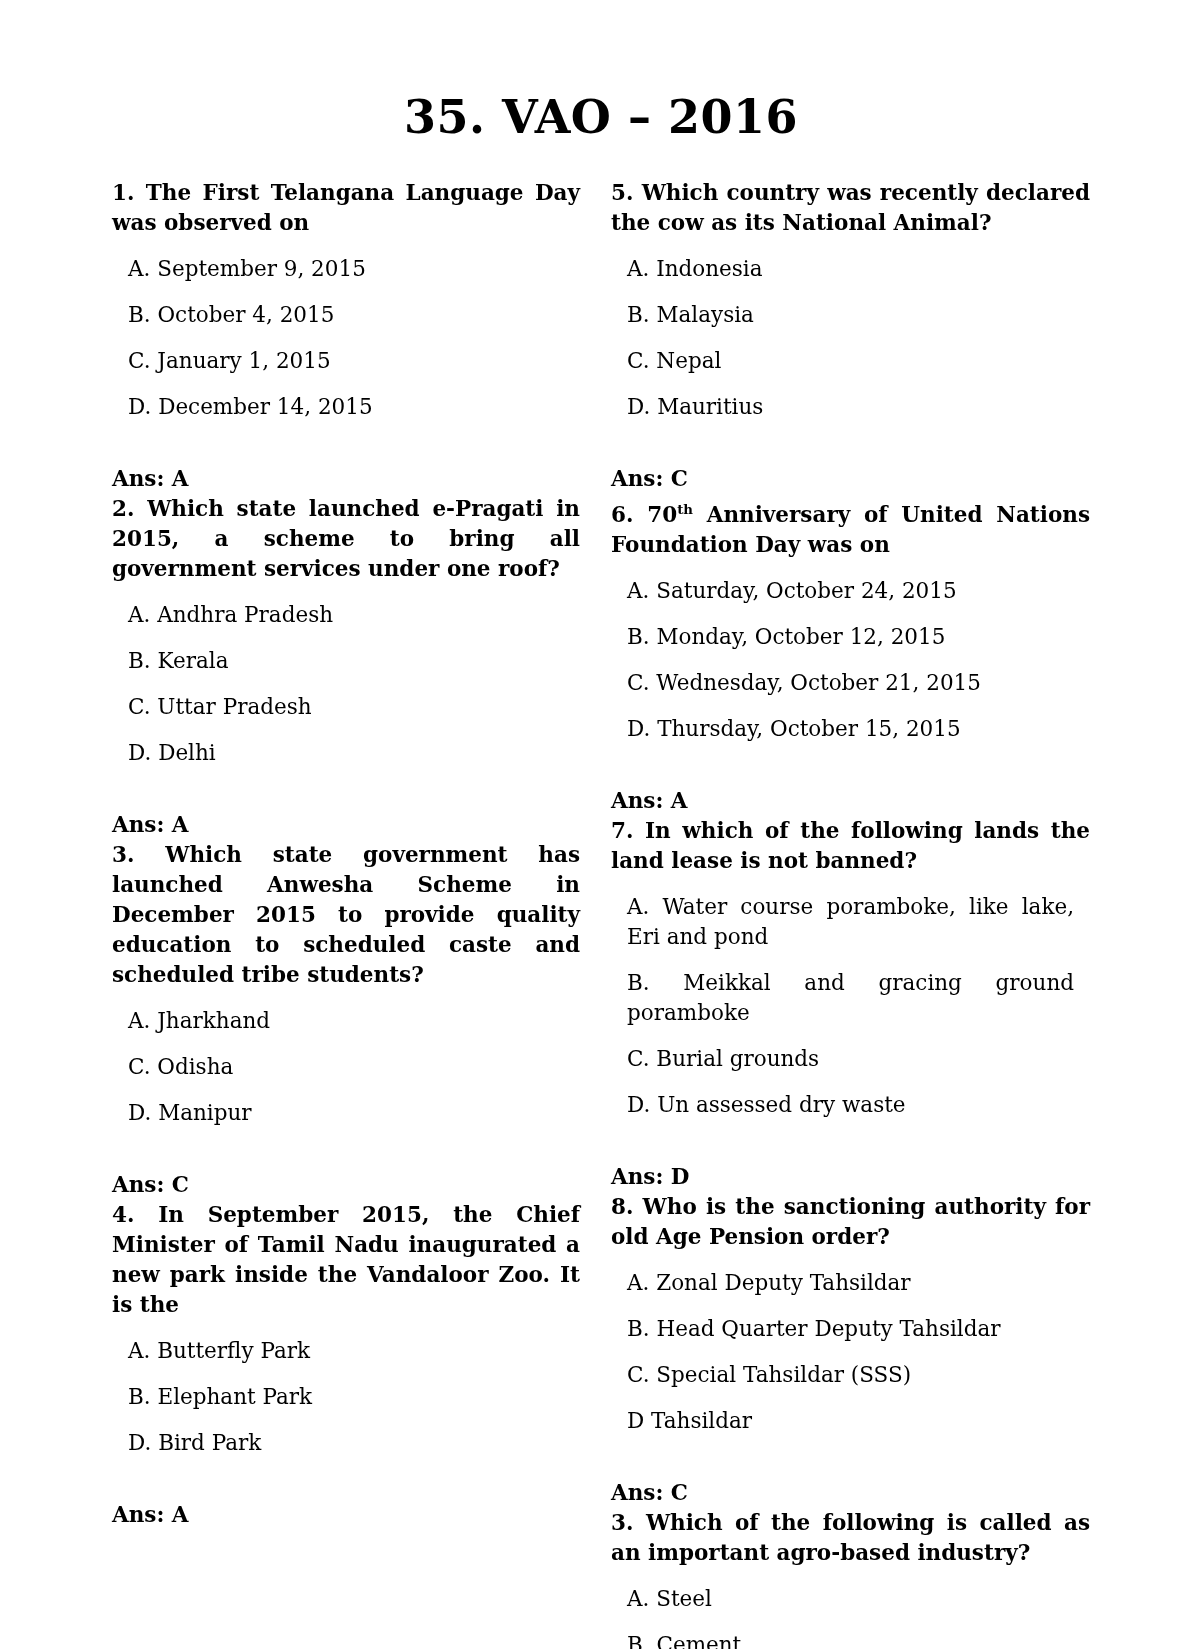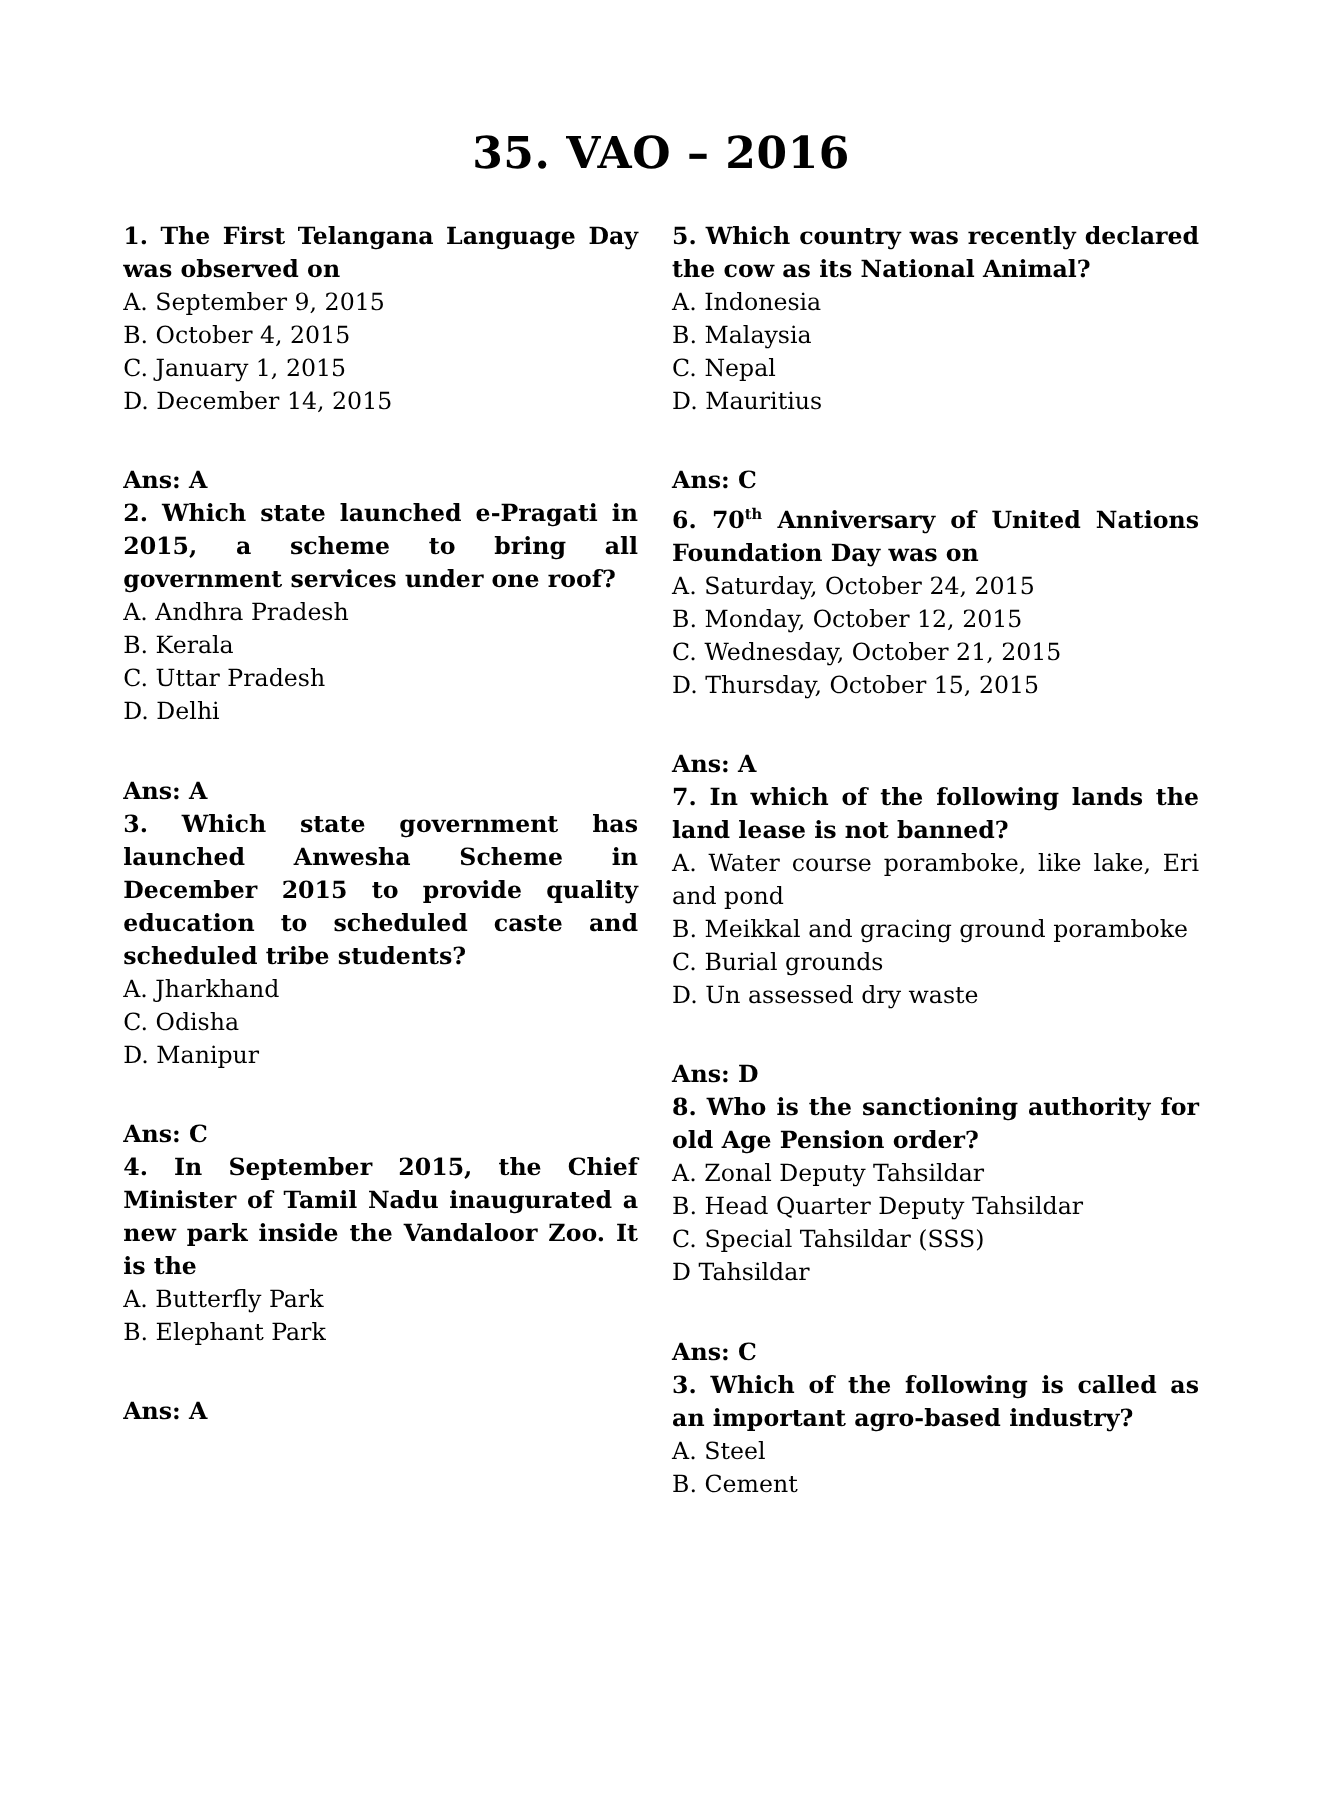--- a/index.html
+++ b/index.html
@@ -5,42 +5,42 @@
   html, body { margin: 0; padding: 0; }
   body {
     width: 1202px;
     height: 1649px;
     background: #ffffff;
     color: #000000;
     font-family: "DejaVu Serif", "Liberation Serif", serif;
     overflow: hidden;
   }
   .page-title {
-    margin-top: 112px;
+    margin-top: 89px;
     text-align: center;
-    font-size: 40px;
+    font-size: 46px;
     font-weight: 700;
     line-height: 56px;
     letter-spacing: 0.5px;
   }
   .columns {
     display: flex;
     margin: 33px 74px 0 112px;
     gap: 31px;
   }
   .col { font-size: 21.5px; line-height: 30px; }
   .col-left  { width: 468px; }
   .col-right { width: 479px; }
   .q {
     margin: 0;
     font-weight: 700;
     text-align: justify;
   }
   .opt {
-    margin: 0;
+    margin: 16px;
     text-align: justify;
   }
   .ans {
     margin: 42px 0 0 0;
     font-weight: 700;
   }
   sup { font-size: 0.62em; }
 </style>
 </head>
 <body>
@@ -74,20 +74,21 @@
       <p class="opt">A. Jharkhand</p>
       <p class="opt">C. Odisha</p>
       <p class="opt">D. Manipur</p>
       <p class="ans">Ans: C</p>
     </div>
 
     <div>
       <p class="q">4. In September 2015, the Chief Minister of Tamil Nadu inaugurated a new park inside the Vandaloor Zoo. It is the</p>
       <p class="opt">A. Butterfly Park</p>
       <p class="opt">B. Elephant Park</p>
+      <p class="opt">D. Bird Park</p>
       <p class="ans">Ans: A</p>
     </div>
 
   </div>
 
   <div class="col col-right">
 
     <div>
       <p class="q">5. Which country was recently declared the cow as its National Animal?</p>
       <p class="opt">A. Indonesia</p>

